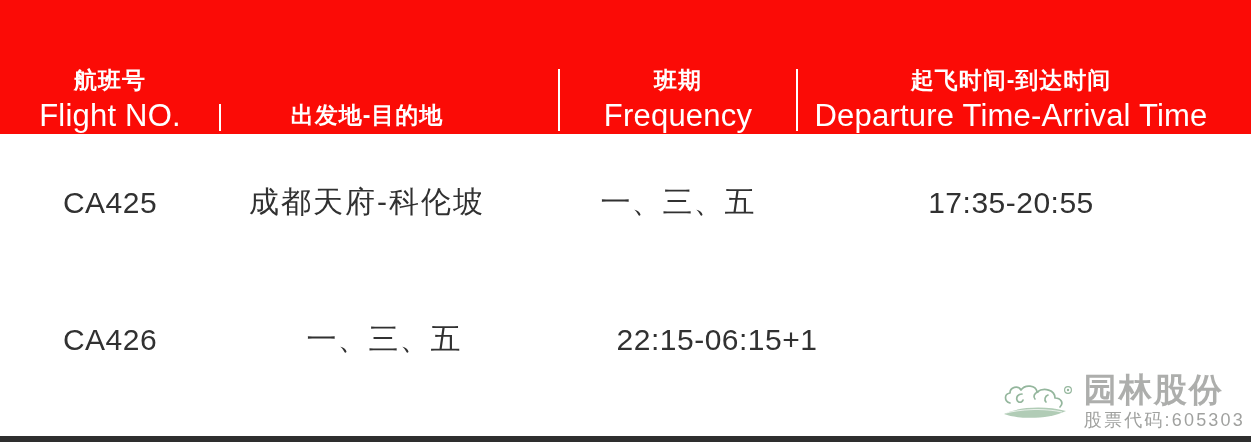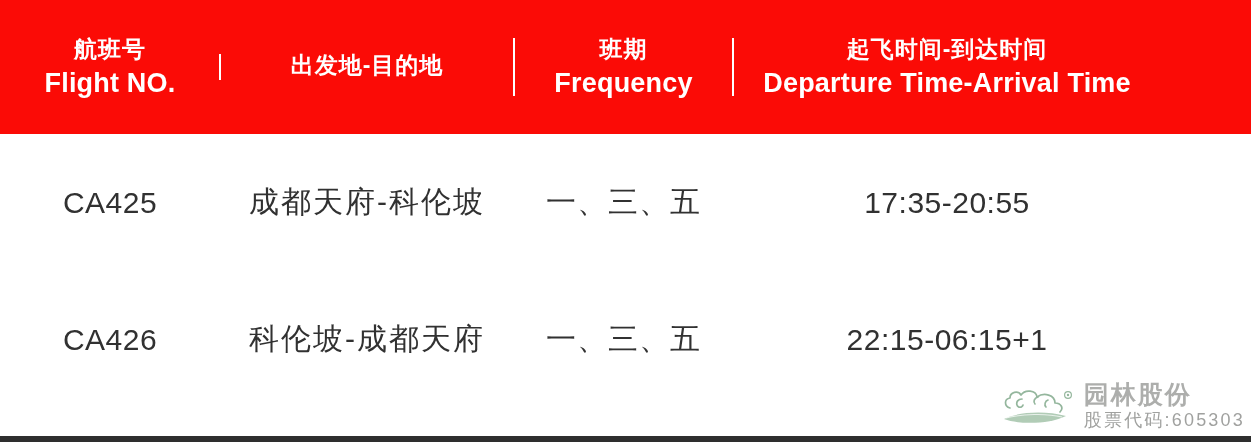--- a/index.html
+++ b/index.html
@@ -26,21 +26,21 @@
   
   .table-header {
     position: absolute;
     left: 0;
     top: 0;
     width: 1251px;
     height: 134px;
     background: #fb0b06;
     display: flex;
     flex-direction: row;
-    align-items: center;
+    align-items: flex-end;
   }
   .header-cell {
     display: flex;
     flex-direction: column;
     align-items: center;
     justify-content: center;
     color: #ffffff;
     box-sizing: border-box;
     position: relative;
     padding: 0 4px;
@@ -56,30 +56,30 @@
   }
   .hdr-cn {
     font-size: 23px;
     font-weight: bold;
     letter-spacing: 1px;
     line-height: 1.25;
     white-space: nowrap;
     margin-bottom: 4px;
   }
   .hdr-en {
-    font-size: 27px;
-    font-weight: bold;
+    font-size: 31px;
+    font-weight: normal;
     letter-spacing: 0.2px;
     line-height: 1.15;
     white-space: nowrap;
   }
 
   .col-0 { width: 220px; }
   .col-1 { width: 294px; }
-  .col-2 { width: 219px; }
+  .col-2 { width: 238px; margin-left: 45px; }
   .col-3 { width: 428px; }
 
   
   .table-body {
     position: absolute;
     left: 0;
     top: 134px;
     width: 1251px;
   }
   .table-row {
@@ -122,21 +122,21 @@
     flex: 0 0 auto;
     margin-right: 6px;
   }
   .wm-text {
     display: flex;
     flex-direction: column;
     align-items: flex-start;
     justify-content: center;
   }
   .wm-name {
-    font-size: 25px;
+    font-size: 33px;
     font-weight: bold;
     color: #a9aaa8;
     letter-spacing: 2px;
     line-height: 1.05;
     white-space: nowrap;
   }
   .wm-code {
     font-size: 18px;
     color: #9b9c9a;
     letter-spacing: 2.2px;
@@ -187,21 +187,20 @@
 
     <div class="table-row">
       <div class="body-cell col-0">CA425</div>
       <div class="body-cell col-1 cell-cn">成都天府-科伦坡</div>
       <div class="body-cell col-2 cell-freq">一、三、五</div>
       <div class="body-cell col-3">17:35-20:55</div>
     </div>
 
     <div class="table-row">
       <div class="body-cell col-0">CA426</div>
-      <div class="body-cell col-1 cell-cn">科伦坡-成都天府</div>
       <div class="body-cell col-2 cell-freq">一、三、五</div>
       <div class="body-cell col-3">22:15-06:15+1</div>
     </div>
 
   </div>
 
   <div class="watermark">
 
     <span class="wm-logo-icon">
       <svg viewBox="0 0 78 44" width="78" height="44" xmlns="http://www.w3.org/2000/svg">

